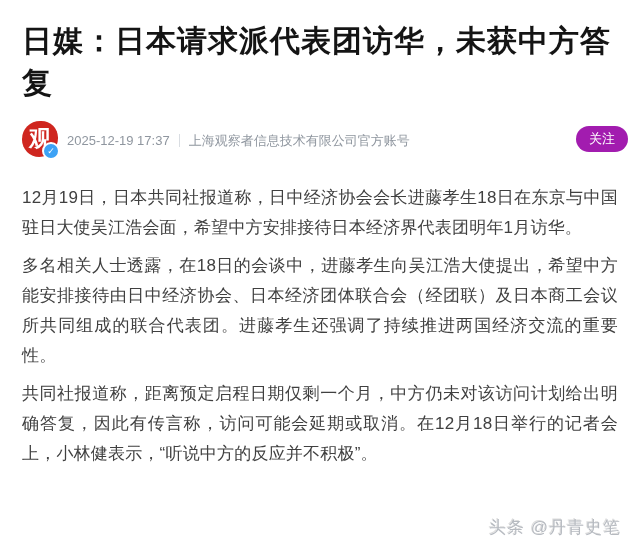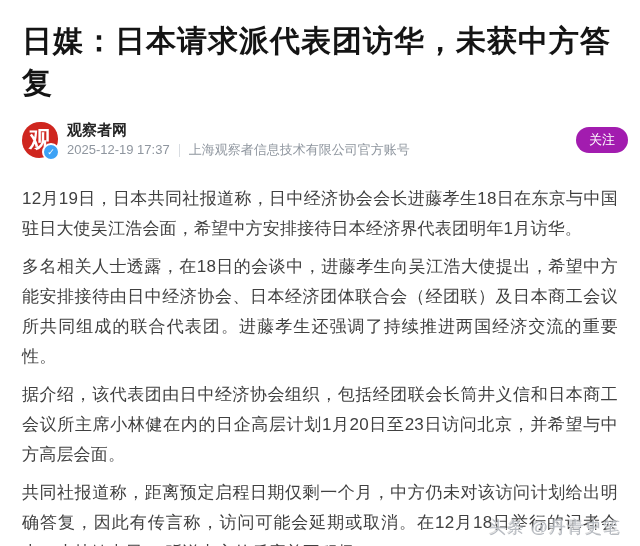--- a/index.html
+++ b/index.html
@@ -137,32 +137,30 @@
 <div class="container">
 
   <h1 class="article-title">日媒：日本请求派代表团访华，未获中方答复</h1>
 
   <div class="profile-row">
     <div class="avatar-wrap">
       <div class="avatar">观</div>
       <div class="verified-badge">✓</div>
     </div>
     <div class="author-info">
-      <div class="author-name">观察者网</div>
       <div class="author-meta">
         <span>2025-12-19 17:37</span>
         <span class="meta-sep"></span>
         <span>上海观察者信息技术有限公司官方账号</span>
       </div>
     </div>
     <button class="follow-btn">关注</button>
   </div>
 
   <div class="article-body">
     <p>12月19日，日本共同社报道称，日中经济协会会长进藤孝生18日在东京与中国驻日大使吴江浩会面，希望中方安排接待日本经济界代表团明年1月访华。</p>
     <p>多名相关人士透露，在18日的会谈中，进藤孝生向吴江浩大使提出，希望中方能安排接待由日中经济协会、日本经济团体联合会（经团联）及日本商工会议所共同组成的联合代表团。进藤孝生还强调了持续推进两国经济交流的重要性。</p>
-    <p>据介绍，该代表团由日中经济协会组织，包括经团联会长筒井义信和日本商工会议所主席小林健在内的日企高层计划1月20日至23日访问北京，并希望与中方高层会面。</p>
     <p>共同社报道称，距离预定启程日期仅剩一个月，中方仍未对该访问计划给出明确答复，因此有传言称，访问可能会延期或取消。在12月18日举行的记者会上，小林健表示，“听说中方的反应并不积极”。</p>
   </div>
 
 </div>
 
 <div class="watermark">头条 @丹青史笔</div>
 
 </body></html>

